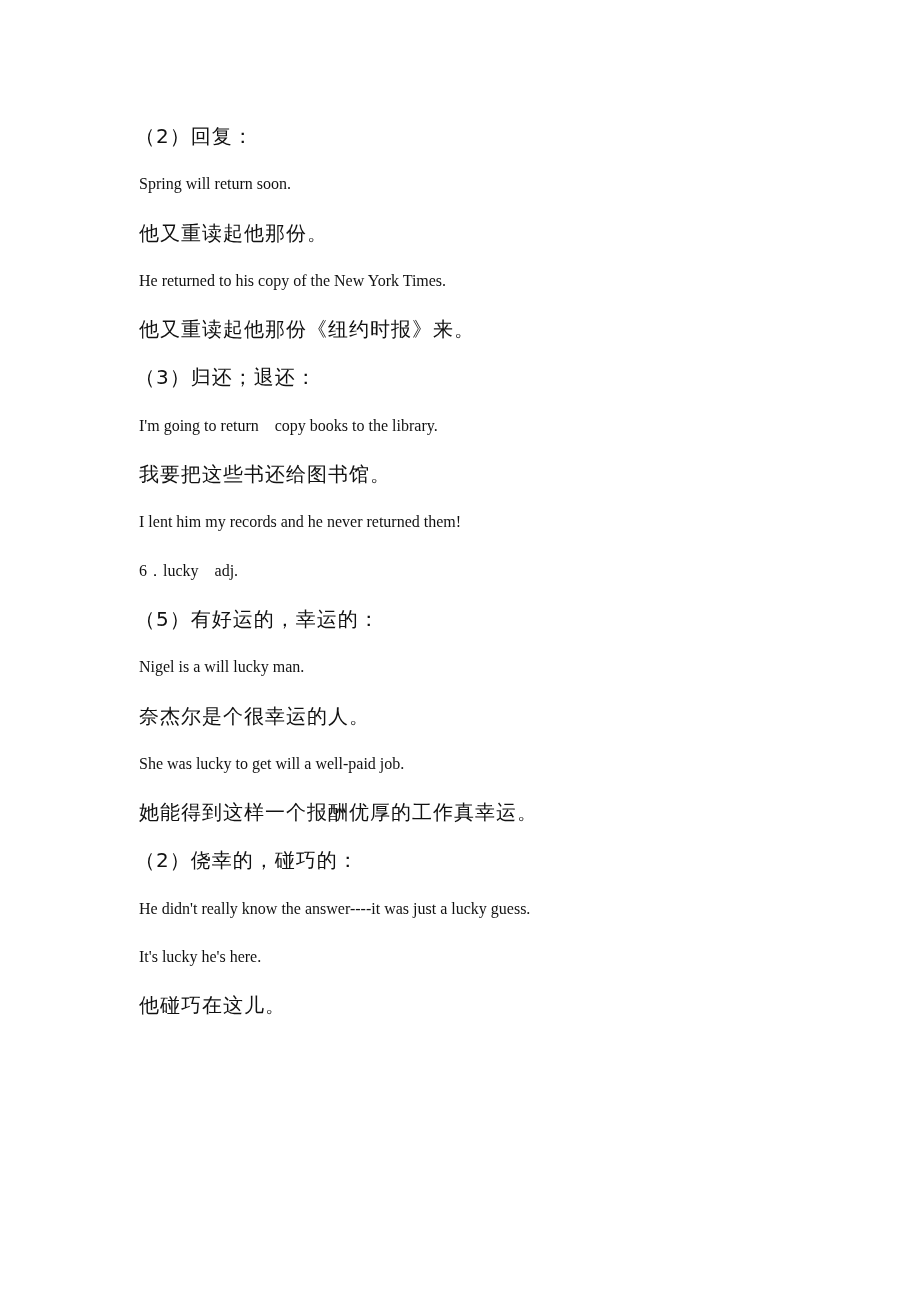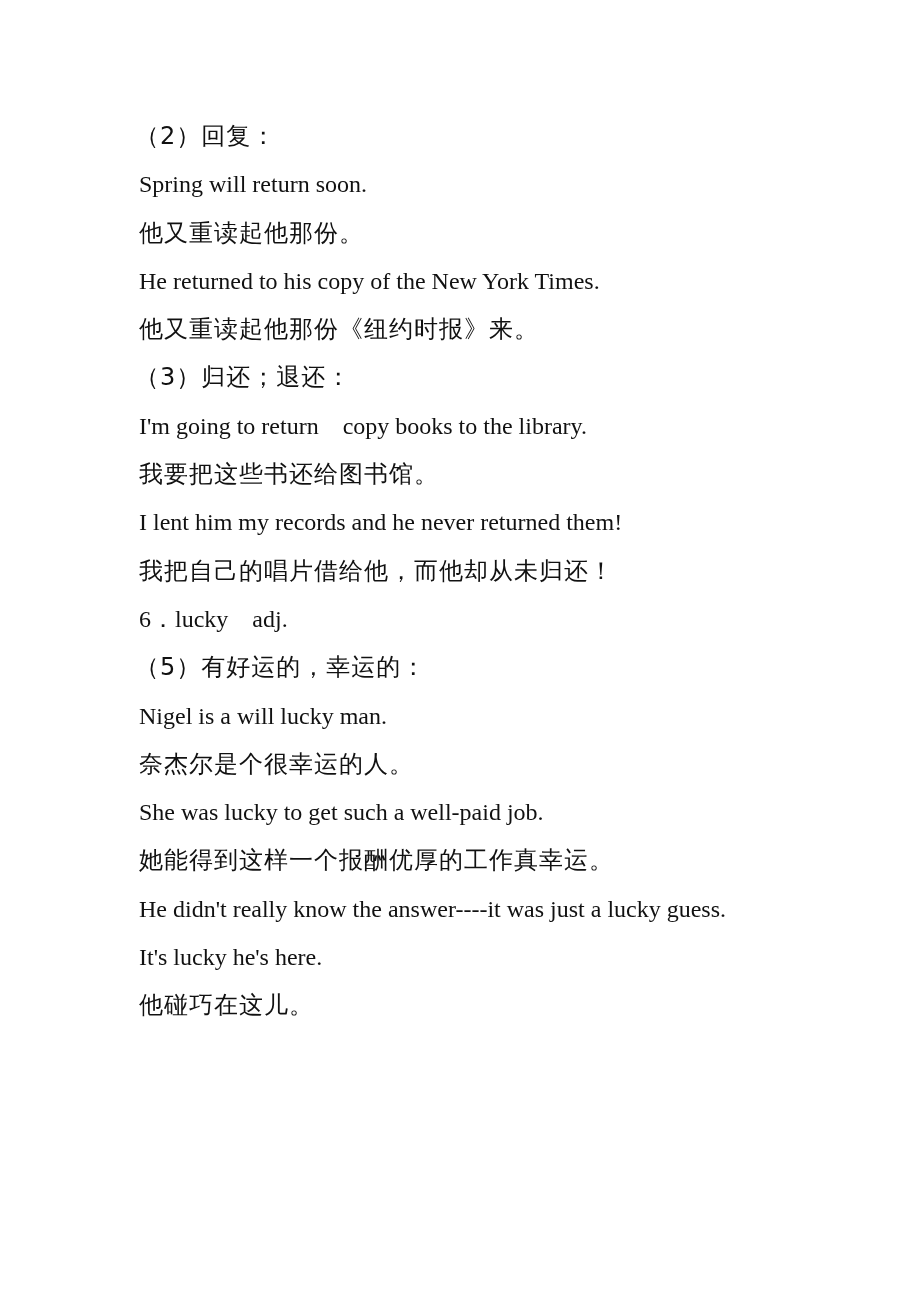--- a/index.html
+++ b/index.html
@@ -23,52 +23,52 @@
     }
     .content {
       position: absolute;
       left: 139px;
       top: 112px;
       width: 700px;
     }
     .line {
       height: 48.3px;
       line-height: 48.3px;
-      font-size: 24px;
+      font-size: 16px;
       color: #111111;
       white-space: pre;
       font-family: "Liberation Serif", "DejaVu Serif", serif;
     }
     .line.zh {
       font-family: "DejaVu Sans", "Liberation Sans", sans-serif;
-      font-size: 24px;
+      font-size: 20px;
       letter-spacing: 1px;
     }
     .line.sub {
       margin-left: -4px;
     }
   </style>
 </head>
 <body>
 
 <div class="page">
   <div class="content">
     <div class="line zh sub">（2）回复：</div>
     <div class="line">Spring will return soon.</div>
     <div class="line zh">他又重读起他那份。</div>
     <div class="line">He returned to his copy of the New York Times.</div>
     <div class="line zh">他又重读起他那份《纽约时报》来。</div>
     <div class="line zh sub">（3）归还；退还：</div>
     <div class="line">I'm going to return    copy books to the library.</div>
     <div class="line zh">我要把这些书还给图书馆。</div>
     <div class="line">I lent him my records and he never returned them!</div>
-    <div class="line zh">我把自己的唱片借给他，而他却从未归还！</div>
     <div class="line">6．lucky    adj.</div>
     <div class="line zh sub">（5）有好运的，幸运的：</div>
     <div class="line">Nigel is a will lucky man.</div>
     <div class="line zh">奈杰尔是个很幸运的人。</div>
-    <div class="line">She was lucky to get such a well-paid job.</div>
+    <div class="line">She was lucky to get will a well-paid job.</div>
     <div class="line zh">她能得到这样一个报酬优厚的工作真幸运。</div>
+    <div class="line zh sub">（2）侥幸的，碰巧的：</div>
     <div class="line">He didn't really know the answer----it was just a lucky guess.</div>
     <div class="line">It's lucky he's here.</div>
     <div class="line zh">他碰巧在这儿。</div>
   </div>
 </div>
 
 </body></html>

